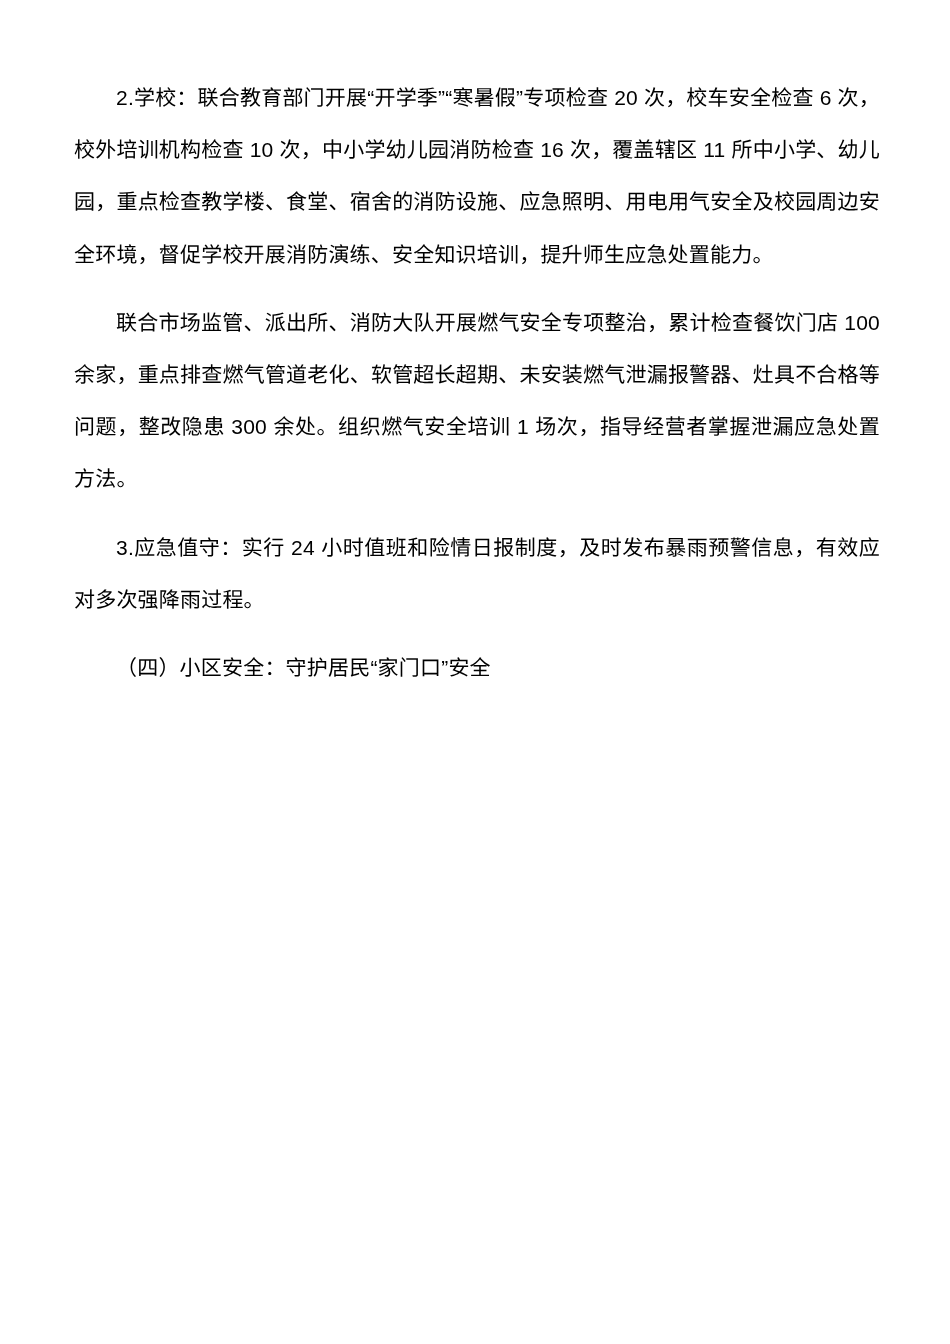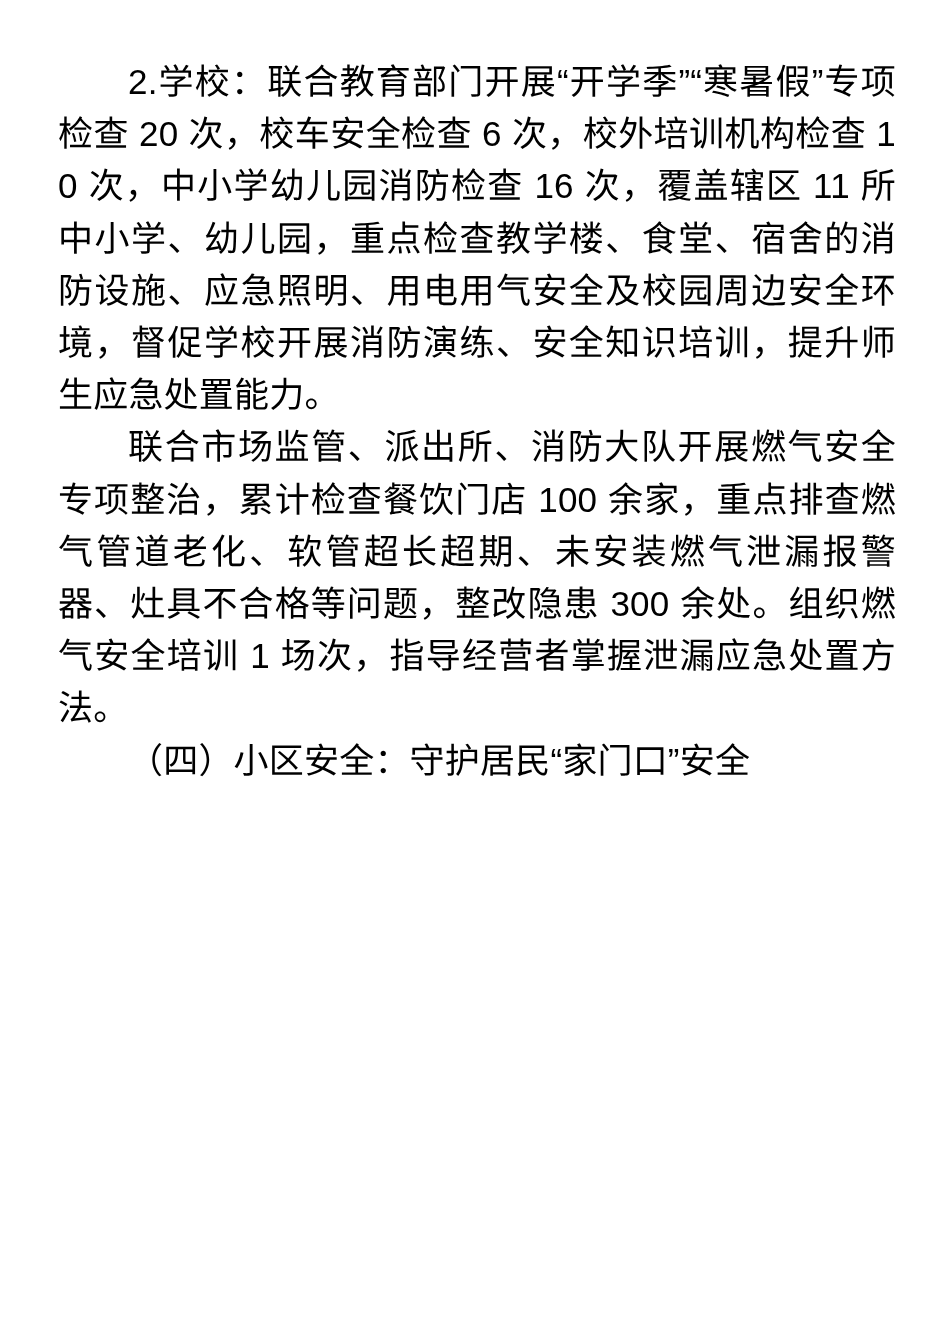--- a/index.html
+++ b/index.html
@@ -20,34 +20,35 @@
     box-sizing: border-box;
     overflow: hidden;
   }
   .page-body {
     position: absolute;
     left: 58px;
     top: 56px;
     width: 838px;
   }
   p.para {
-    margin: 0;
-    font-size: 35px;
+    margin: 16px;
+    font-size: 21px;
     line-height: 52.2px;
     letter-spacing: 0.2px;
     text-align: justify;
     text-justify: inter-ideograph;
     text-indent: 2em;
     word-break: break-all;
     color: #000000;
   }
 </style>
 </head>
 <body>
 
 <div class="page">
   <div class="page-body">
     <p class="para">2.学校：联合教育部门开展“开学季”“寒暑假”专项检查 20 次，校车安全检查 6 次，校外培训机构检查 10 次，中小学幼儿园消防检查 16 次，覆盖辖区 11 所中小学、幼儿园，重点检查教学楼、食堂、宿舍的消防设施、应急照明、用电用气安全及校园周边安全环境，督促学校开展消防演练、安全知识培训，提升师生应急处置能力。</p>
     <p class="para">联合市场监管、派出所、消防大队开展燃气安全专项整治，累计检查餐饮门店 100 余家，重点排查燃气管道老化、软管超长超期、未安装燃气泄漏报警器、灶具不合格等问题，整改隐患 300 余处。组织燃气安全培训 1 场次，指导经营者掌握泄漏应急处置方法。</p>
+    <p class="para">3.应急值守：实行 24 小时值班和险情日报制度，及时发布暴雨预警信息，有效应对多次强降雨过程。</p>
     <p class="para">（四）小区安全：守护居民“家门口”安全</p>
 
   </div>
 </div>
 
 </body></html>

